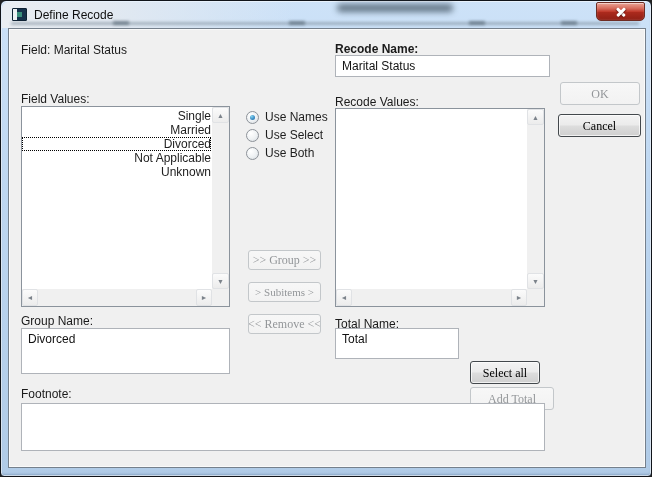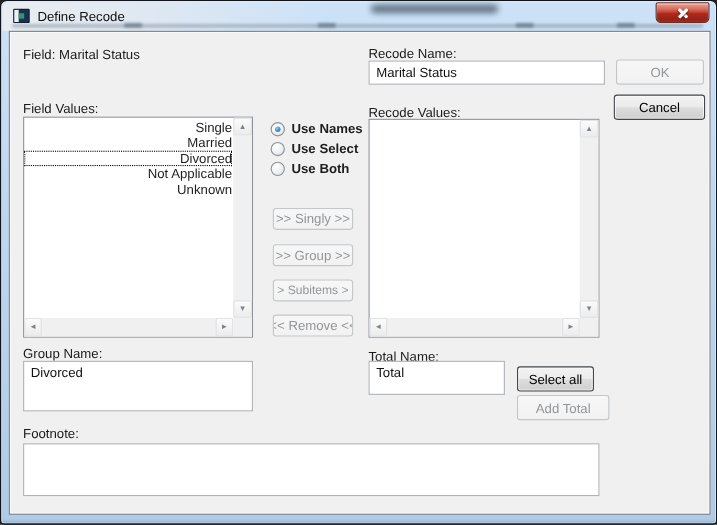--- a/index.html
+++ b/index.html
@@ -49,23 +49,23 @@
   .client { position:absolute; left:7px; top:27px; width:638px; height:440px;
     background:#f0f0f0; border:1px solid #75808c; box-shadow:inset 0 0 0 1px rgba(255,255,255,.65);padding-left:36px; }
 
   .lbl { position:absolute; font-size:12px; color:#1a1a1a; white-space:nowrap; }
 
   
   .txt { position:absolute; background:#fff; border:1px solid #afb3b9; font-family:"Liberation Sans",sans-serif;
     font-size:12px; color:#111; padding:3px 6px; resize:none; outline:none; overflow:hidden; }
 
   
-  .btn { position:absolute; font-family:Liberation Sans, sans-serif; font-size:12px; text-align:center;
+  .btn { position:absolute; font-family:Liberation Serif, serif; font-size:12px; text-align:center;
     border-radius:3px; line-height:1; display:flex; align-items:center; justify-content:center;
-    white-space:nowrap; overflow:hidden; cursor:default; }
+    white-space:nowrap; overflow:hidden; cursor:default;margin-top:28px; }
   .btn-on { color:#000; border:1px solid #43484c;
     background:linear-gradient(to bottom,#f3f3f3 0%,#ebebeb 48%,#dddddd 52%,#cfcfcf 100%);
     box-shadow:inset 0 0 0 1px rgba(255,255,255,.7); }
   .btn-off { color:#939699; border:1px solid #c3c7ca;
     background:linear-gradient(to bottom,#f7f7f7 0%,#f2f2f2 100%); }
 
   
   .lb { position:absolute; background:#fff; border:1px solid #8b939c; }
   .lb-items { position:absolute; left:0; top:2px; right:18px; bottom:18px; overflow:hidden;text-align:right; }
   .lb-row { height:14px; line-height:14px; padding-left:11px; font-size:12px; white-space:nowrap; }
@@ -81,25 +81,25 @@
   .arr.left  { left:0; top:0; height:17px; width:16px; }
   .arr.right { right:0; top:0; height:17px; width:16px; }
 
   
   .radio-row { position:absolute; left:237px; height:14px; display:flex; align-items:center; }
   .radio-circle { width:13px; height:13px; border-radius:50%; border:1px solid #8d9299;
     background:radial-gradient(circle at 35% 30%, #ffffff 0%, #eef1f3 55%, #d4dadf 100%);
     margin-right:6px; position:relative; flex:0 0 auto; }
   .radio-circle.checked::after { content:""; position:absolute; left:3px; top:3px; width:5px; height:5px;
     border-radius:50%; background:radial-gradient(circle at 35% 30%, #85d5ef 0%, #3e8ec6 55%, #21699f 100%); }
-  .radio-label { font-size:12px;font-weight:bold; }
+  .radio-label { font-size:12px; }
 
   
   #field-line       { left:12px; top:14px; }
-  #recode-name-lbl  { left:326px; top:13px; }
+  #recode-name-lbl  { left:326px; top:13px;font-weight:bold; }
   #recode-name-in   { left:326px; top:26px; width:215px; height:22px; }
   #ok-btn           { left:551px; top:25px; width:80px; height:23px; }
   #cancel-btn       { left:549px; top:57px; width:83px; height:23px; }
   #field-values-lbl { left:12px; top:63px; }
   #field-values-lb  { left:12px; top:77px; width:209px; height:201px; }
   #recode-values-lbl{ left:326px; top:66px; }
   #recode-values-lb { left:326px; top:79px; width:210px; height:199px; }
   #radio-0 { top:81px; }  #radio-1 { top:99px; }  #radio-2 { top:117px; }
   #singly-btn   { left:239px; top:160px; width:73px; height:20px; }
   #group-btn    { left:239px; top:193px; width:73px; height:20px; }
@@ -171,21 +171,20 @@
     </div>
     <div class="radio-row" id="radio-1">
       <span class="radio-circle"></span>
       <span class="radio-label">Use Select</span>
     </div>
     <div class="radio-row" id="radio-2">
       <span class="radio-circle"></span>
       <span class="radio-label">Use Both</span>
     </div>
 
-    <button class="btn btn-off" id="singly-btn">&gt;&gt; Singly &gt;&gt;</button>
     <button class="btn btn-off" id="group-btn">&gt;&gt; Group &gt;&gt;</button>
     <button class="btn btn-off" id="subitems-btn">&gt; Subitems &gt;</button>
     <button class="btn btn-off" id="remove-btn">&lt;&lt; Remove &lt;&lt;</button>
 
     <div class="lbl" id="recode-values-lbl">Recode Values:</div>
     <div class="lb" id="recode-values-lb">
       <div class="lb-items"></div>
       <div class="vscroll">
         <div class="arr up">▲</div>
         <div class="arr down">▼</div>

